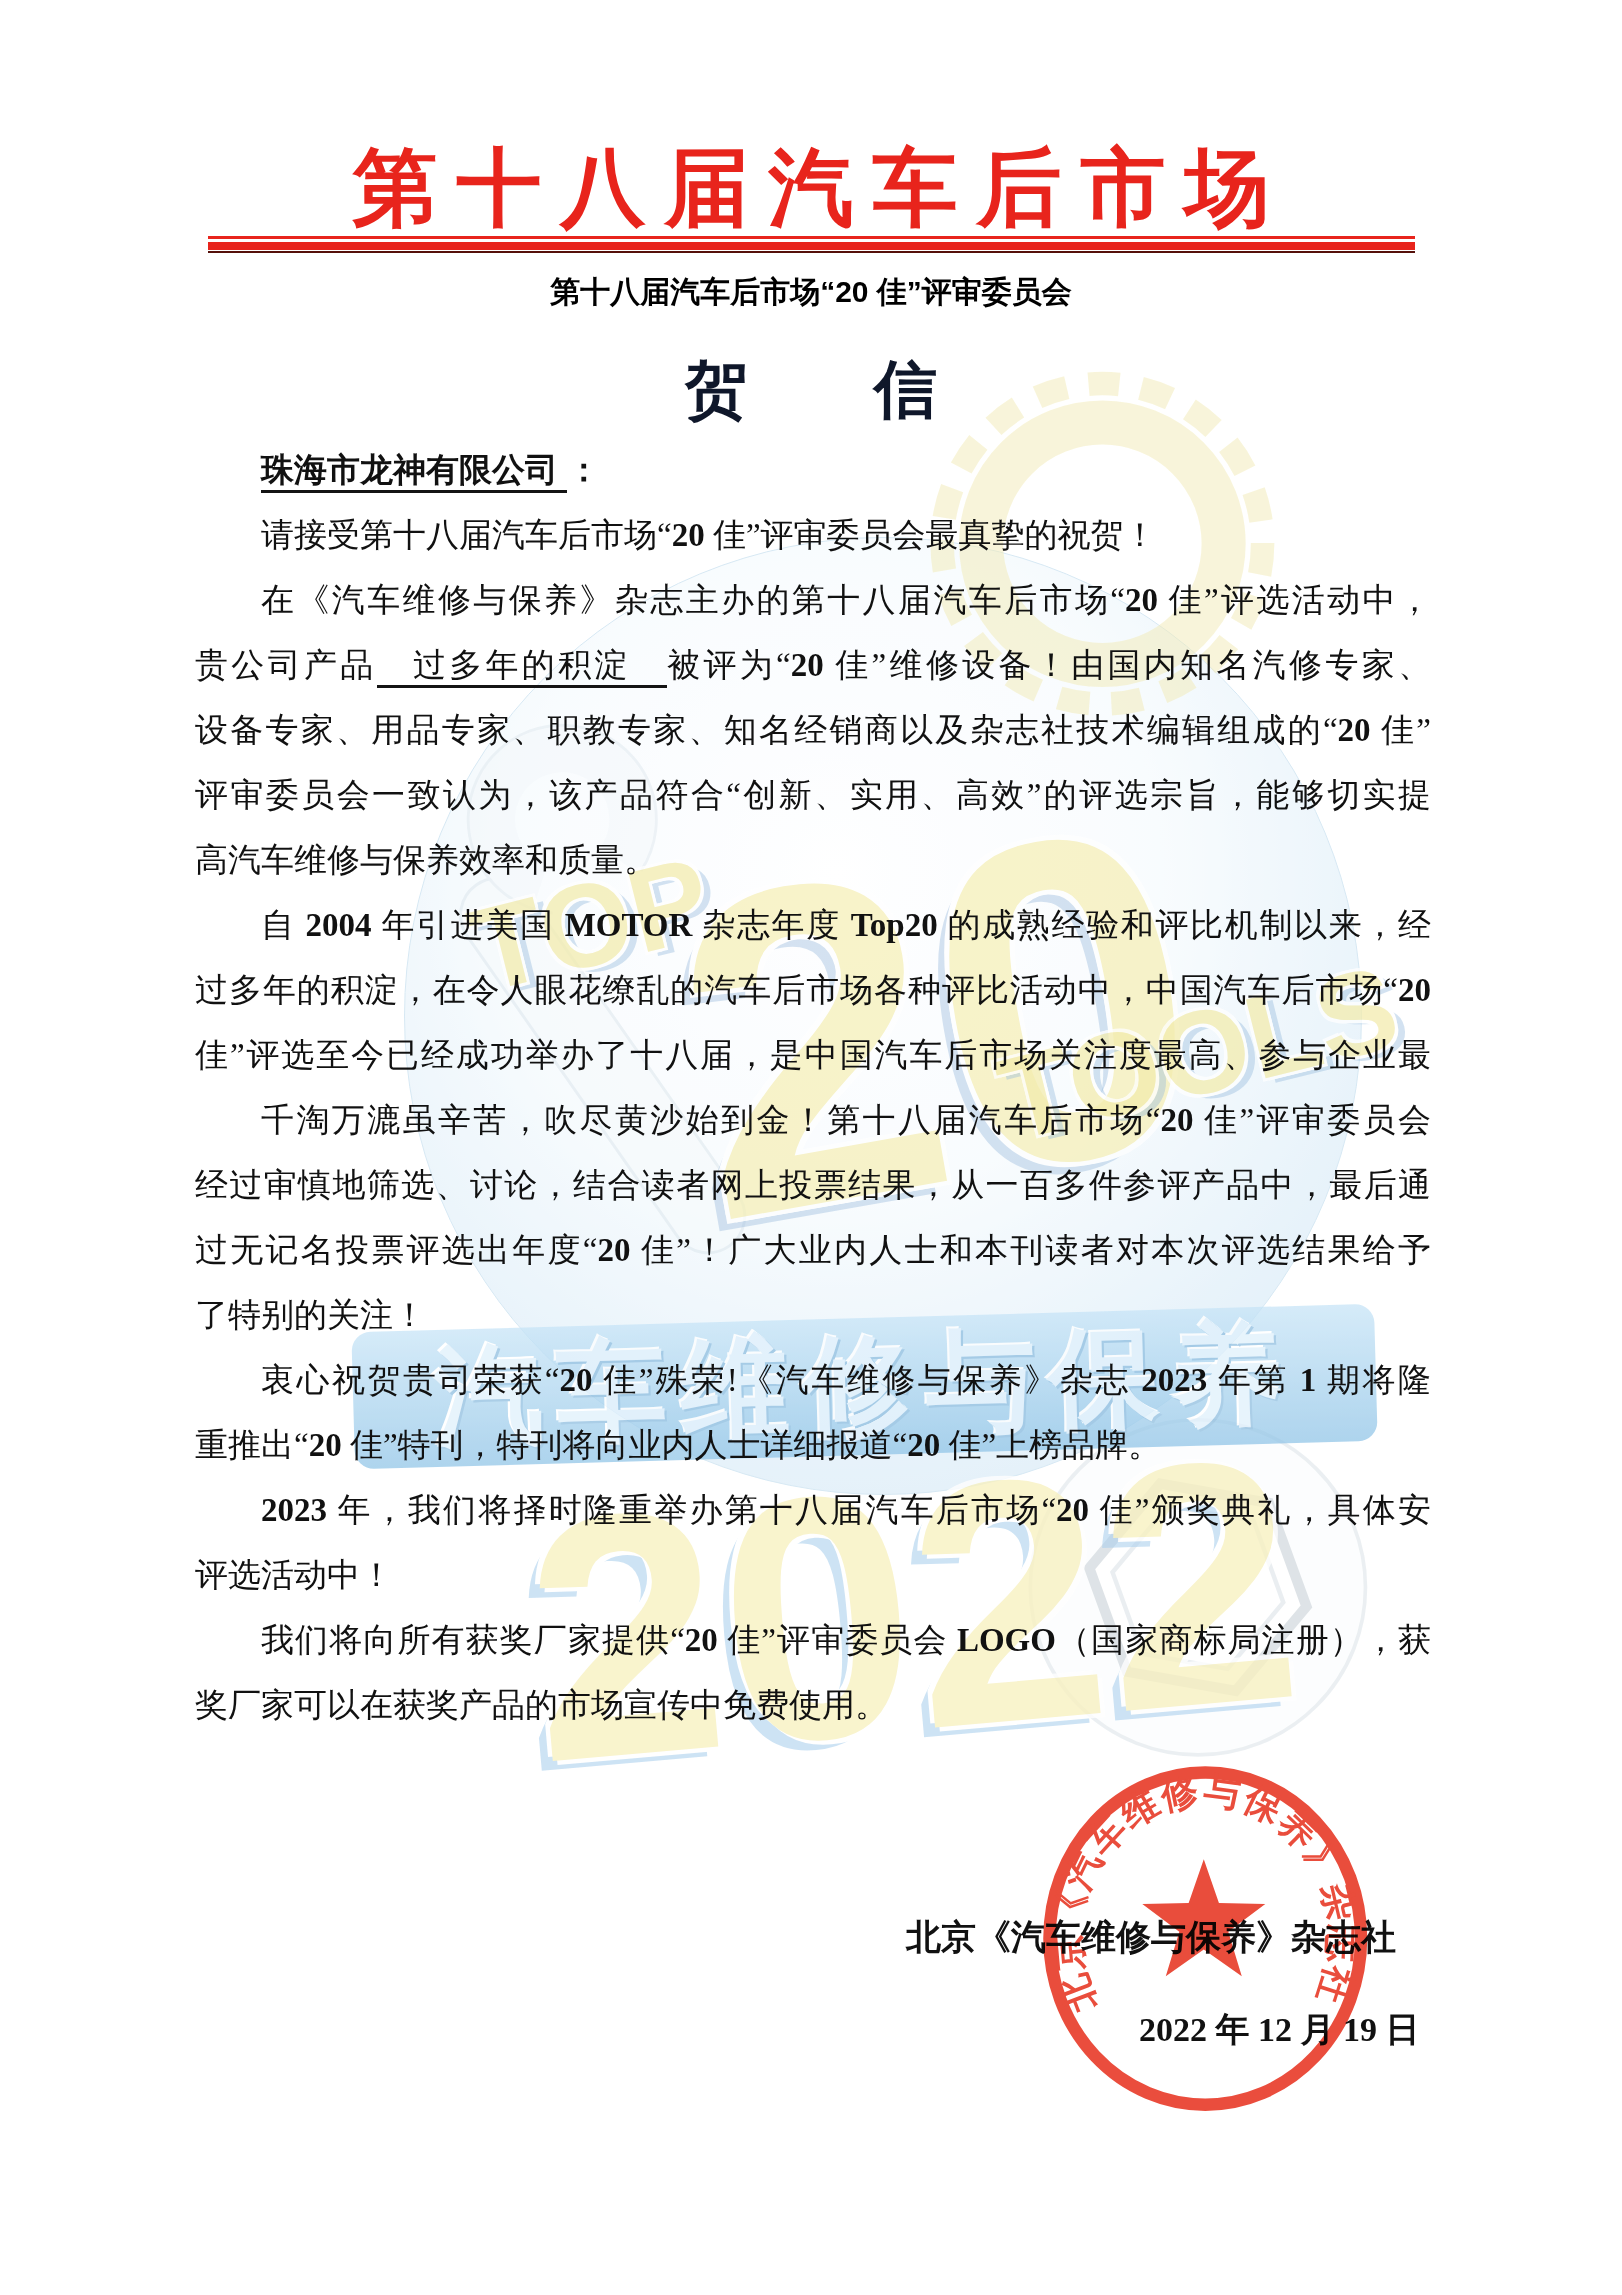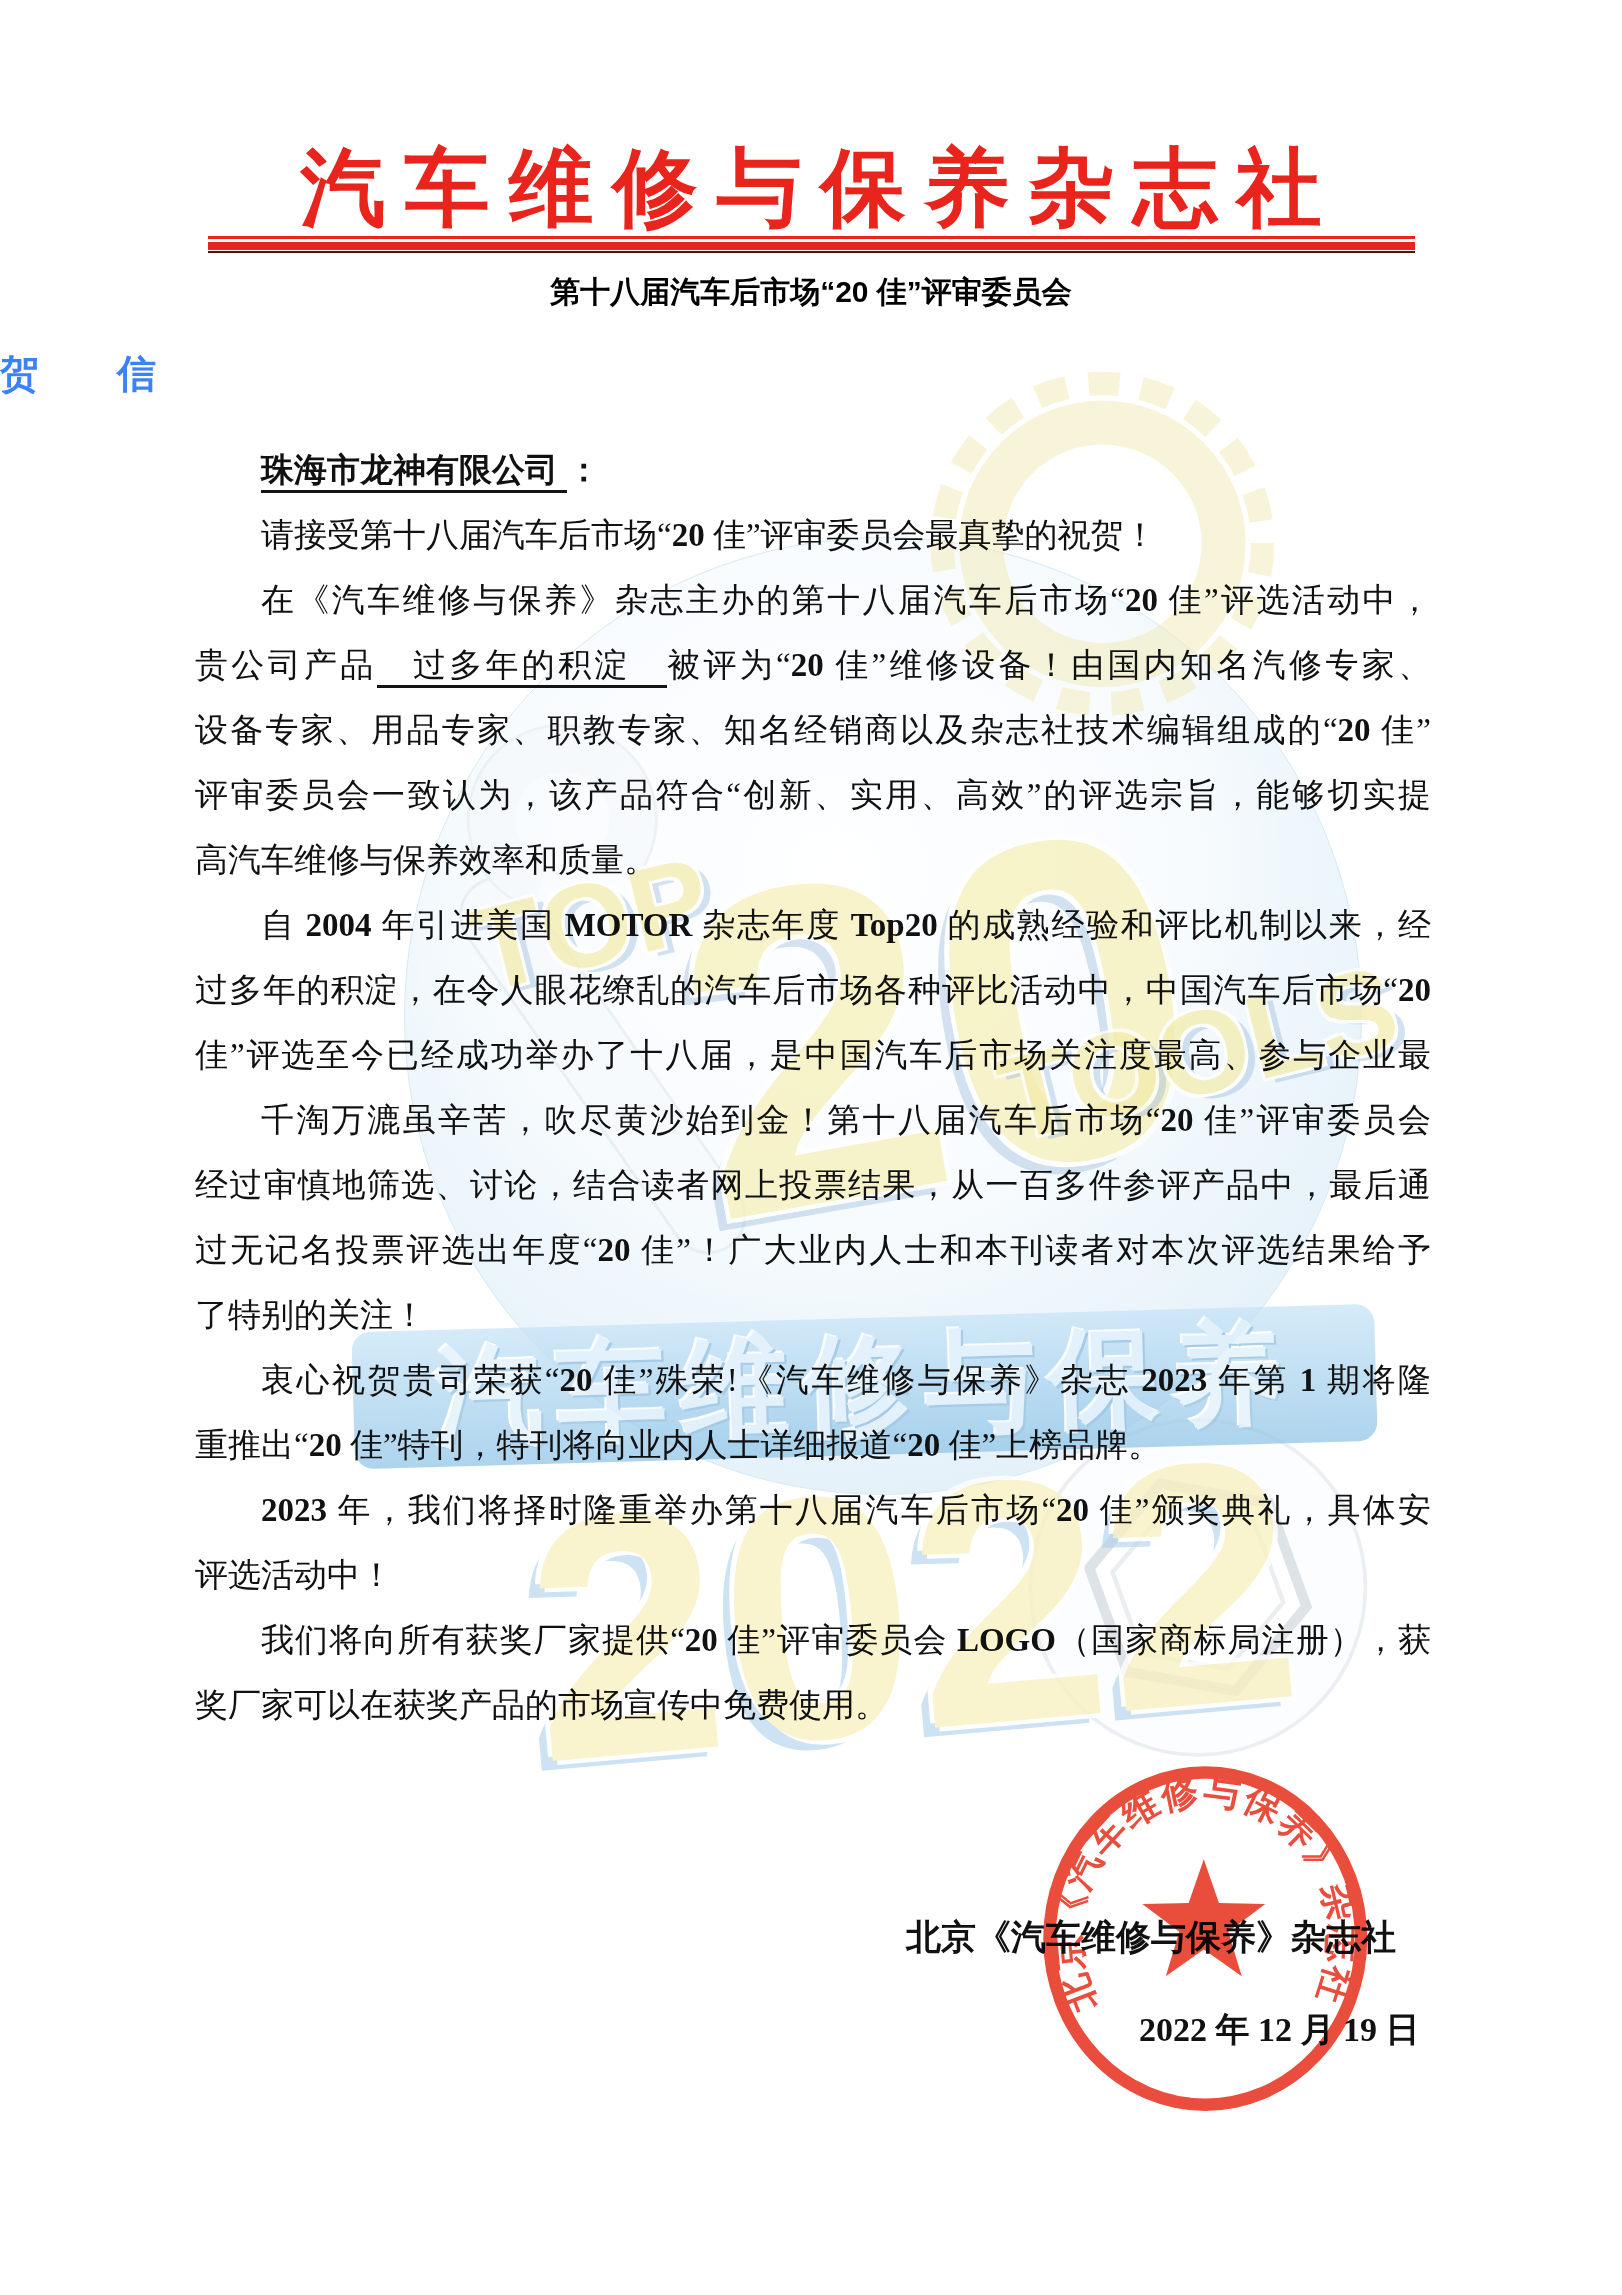--- a/index.html
+++ b/index.html
@@ -8,22 +8,22 @@
   
   .masthead{position:absolute;left:0;right:0;top:131px;text-align:center;
     font-size:85px;font-weight:700;letter-spacing:19px;padding-left:19px;
     color:#e8241c;font-family:"Liberation Serif","DejaVu Serif",serif;}
   .rule{position:absolute;left:208px;width:1207px;}
   .rule-thin{top:236px;height:2.9px;background:#e8241c;}
   .rule-thick{top:242px;height:8px;background:#e8241c;}
   .rule-dark{top:251px;height:2.2px;background:#55100a;}
   .subtitle{position:absolute;left:0;right:0;top:272px;text-align:center;
     font-size:30px;font-weight:700;font-family:"Liberation Sans","DejaVu Sans",sans-serif;color:#000;}
-  .letter-title{position:absolute;left:0;right:0;top:347px;
-    font-size:39px;font-weight:700;font-family:"Liberation Sans","DejaVu Sans",sans-serif;color:#3b82f6;}
+  .letter-title{position:absolute;left:0;right:0;top:347px;text-align:center;
+    font-size:63px;font-weight:700;font-family:"Liberation Sans","DejaVu Sans",sans-serif;color:#0f172a;}
   
   .body-lines{position:absolute;left:195px;top:437px;width:1236px;
     font-size:33px;line-height:65px;z-index:5;}
   .bline{text-align:justify;}
   .bline.fill{text-align-last:justify;}
   .bline.ind{text-indent:66px;}
   .b{font-weight:700;}
   .u{border-bottom:3.7px solid #141414;padding-bottom:2.2px;}
   .hei{font-family:"Liberation Sans","DejaVu Sans",sans-serif;font-weight:700;}
   
@@ -81,21 +81,21 @@
     </g>
   </svg>
   <div class="wm wm-word wm-top">TOP</div>
   <div class="wm wm-word wm-num20">20</div>
   <div class="wm wm-word wm-tools">TOOLS</div>
   <div class="wm wm-ribbon">
     <span>汽车维修与保养</span>
   </div>
   <div class="wm wm-word wm-2022">2022</div>
 
-  <div class="masthead">汽车维修与保养杂志社</div>
+  <div class="masthead">第十八届汽车后市场</div>
   <div class="rule rule-thin"></div>
   <div class="rule rule-thick"></div>
   <div class="rule rule-dark"></div>
   <div class="subtitle">第十八届汽车后市场“20 佳”评审委员会</div>
   <div class="letter-title">贺　　信</div>
 
   <div class="body-lines">
       <div class="bline ind"><span class="u hei">珠海市龙神有限公司 </span><span class="hei">：</span></div>
       <div class="bline ind"><span>请接受第十八届汽车后市场“</span><span class="b">20</span><span> 佳”评审委员会最真挚的祝贺！</span></div>
       <div class="bline ind fill"><span>在《汽车维修与保养》杂志主办的第十八届汽车后市场“</span><span class="b">20</span><span> 佳”评选活动中，</span></div>

